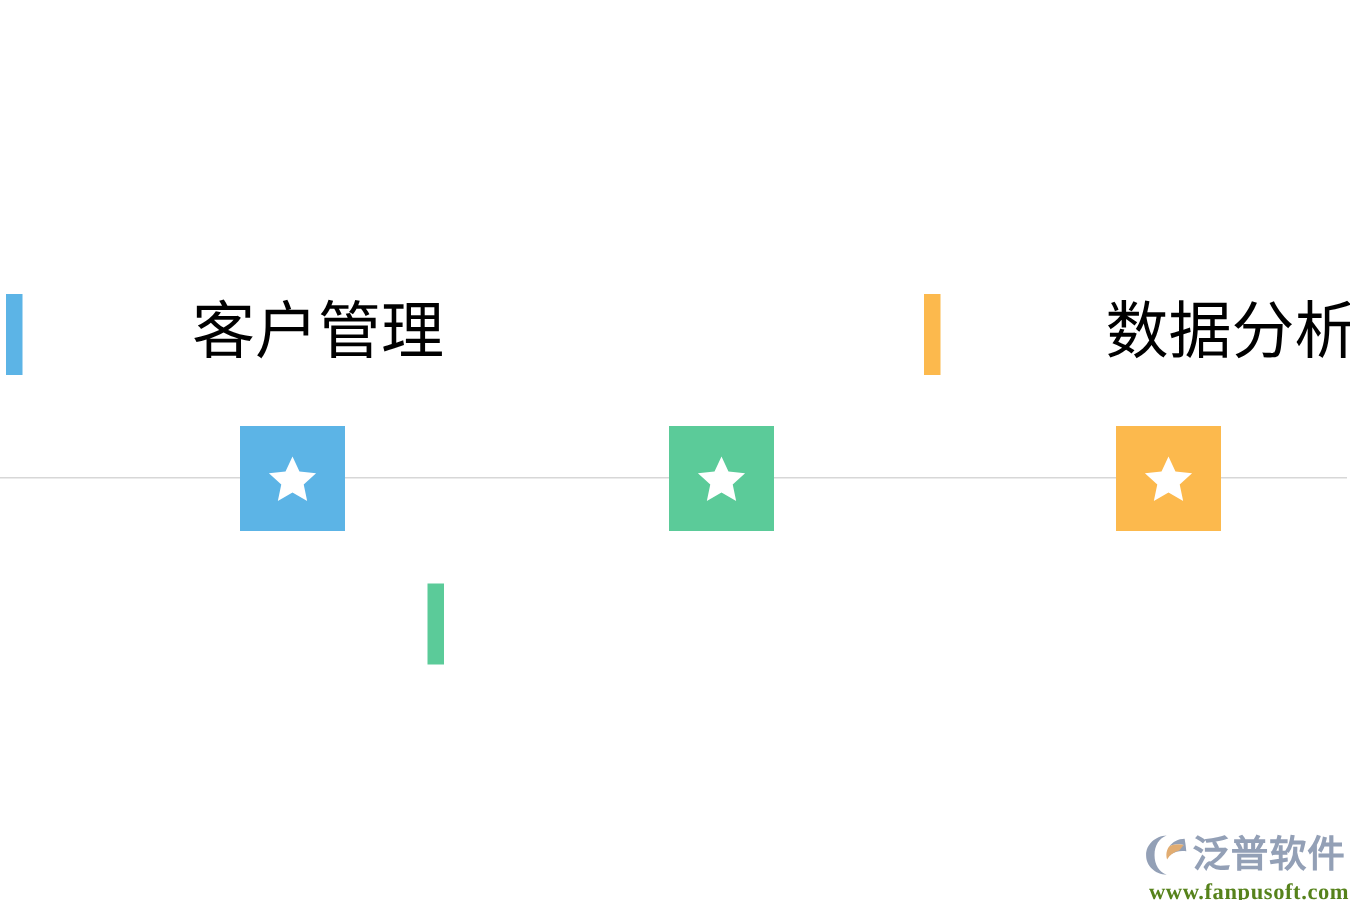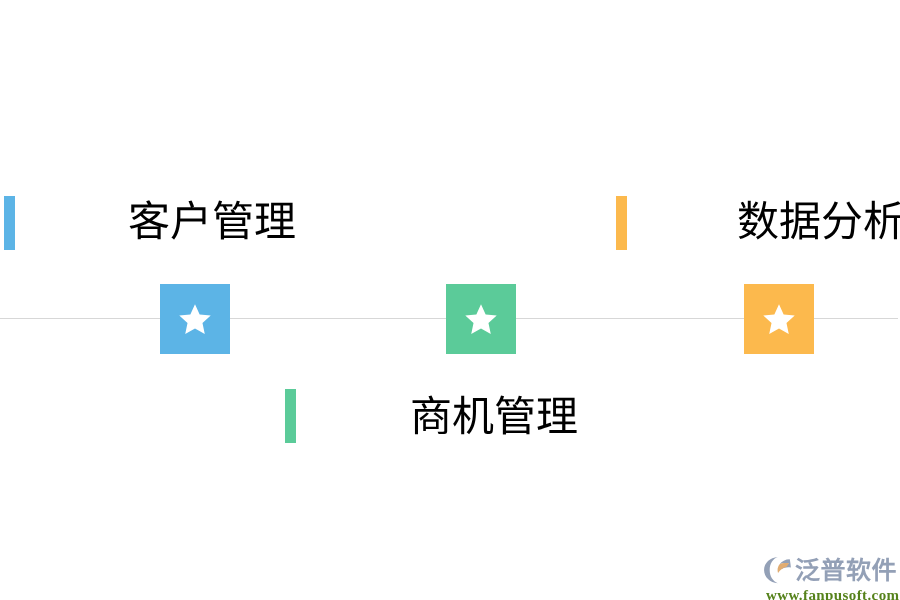--- a/index.html
+++ b/index.html
@@ -144,21 +144,20 @@
   <div class="accent-bar" style="left:285px; top:389px; background:#5bcb99;"></div>
 
   <div class="node" style="left:446px; top:284px; background:#5bcb99;">
     <span class="star-icon">
       <svg viewBox="0 0 24 24" aria-hidden="true">
         <polygon fill="#ffffff" points="12,1.6 15.28,8.74 23.1,9.58 17.28,14.86 18.9,22.55 12,18.62 5.1,22.55 6.72,14.86 0.9,9.58 8.72,8.74"></polygon>
       </svg>
     </span>
   </div>
 
-  <div class="node-label" style="left:410px; top:396px;">商机管理</div>
 
   <div class="accent-bar" style="left:616px; top:196px; background:#fcb94d;"></div>
 
   <div class="node" style="left:744px; top:284px; background:#fcb94d;">
     <span class="star-icon">
       <svg viewBox="0 0 24 24" aria-hidden="true">
         <polygon fill="#ffffff" points="12,1.6 15.28,8.74 23.1,9.58 17.28,14.86 18.9,22.55 12,18.62 5.1,22.55 6.72,14.86 0.9,9.58 8.72,8.74"></polygon>
       </svg>
     </span>
   </div>

